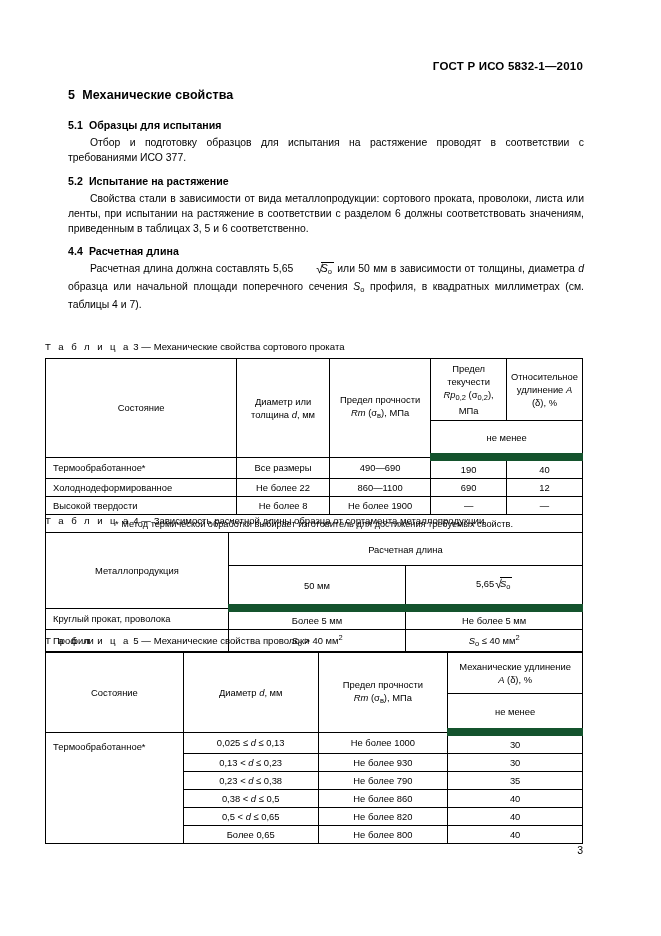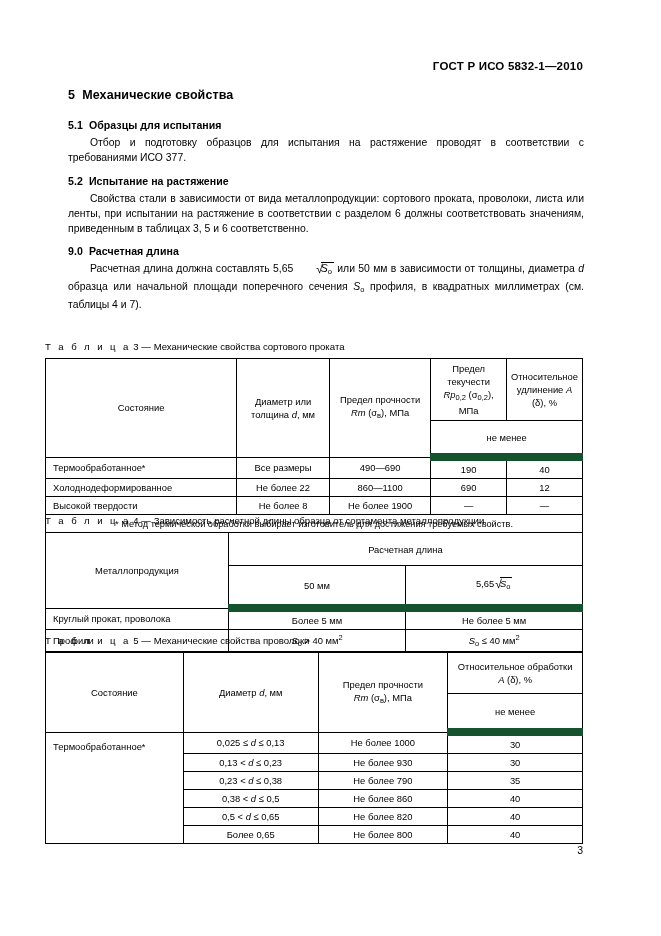--- a/index.html
+++ b/index.html
@@ -152,21 +152,21 @@
 
     <div class="sub-block">
       <h3 class="subsec">
         <span>5.2</span>&nbsp;&nbsp;<span>Испытание на растяжение</span>
       </h3>
       <p class="para tight">Свойства стали в зависимости от вида металлопродукции: сортового проката, проволоки, листа или ленты, при испытании на растяжение в соответствии с разделом 6 должны соответствовать значениям, приведенным в таблицах 3, 5 и 6 соответственно.</p>
     </div>
 
     <div class="sub-block">
       <h3 class="subsec">
-        <span>9.0</span>&nbsp;&nbsp;<span>Расчетная длина</span>
+        <span>4.4</span>&nbsp;&nbsp;<span>Расчетная длина</span>
       </h3>
       <p class="para"><span>Расчетная длина должна составлять 5,65</span><span class="radical"><span class="rsign">√</span><span class="rbody"><i class="var">S</i><span class="sub">o</span></span></span><span> или 50 мм в зависимости от толщины, диаметра </span><i class="var">d</i><span> образца или начальной площади поперечного сечения </span><i class="var">S</i><span class="sub">o</span><span> профиля, в квадратных миллиметрах (см. таблицы 4 и 7).</span></p>
     </div>
 
   </div>
 
   <div class="tbl-caption" style="top:341px;">
     <span class="sp">Т а б л и ц а</span>
     <span>3</span>
     <span>—</span>
@@ -291,21 +291,21 @@
       <tr>
         <td class="hdr" rowspan="2" style="height:38px;">Состояние</td>
         <td class="hdr" rowspan="2">
           <span>Диаметр </span><i class="var">d</i><span>, мм</span>
         </td>
         <td class="hdr" rowspan="2">
           <span>Предел прочности</span><br>
           <i class="var">Rm</i><span> (σ</span><span class="sub">в</span><span>), МПа</span>
         </td>
         <td class="hdr" style="height:34px;">
-          <span>Относительное обработки</span><br>
+          <span>Механические удлинение</span><br>
           <i class="var">A</i><span> (δ), %</span>
         </td>
       </tr>
       <tr>
         <td class="nomore thick-bottom" style="height:28px;">не менее</td>
       </tr>
 
       <tr>
         <td class="left" rowspan="6" style="vertical-align:top; padding-top:8px;">Термообработанное*</td>
         <td><span>0,025 ≤ </span><i class="var">d</i><span> ≤ 0,13</span></td>

